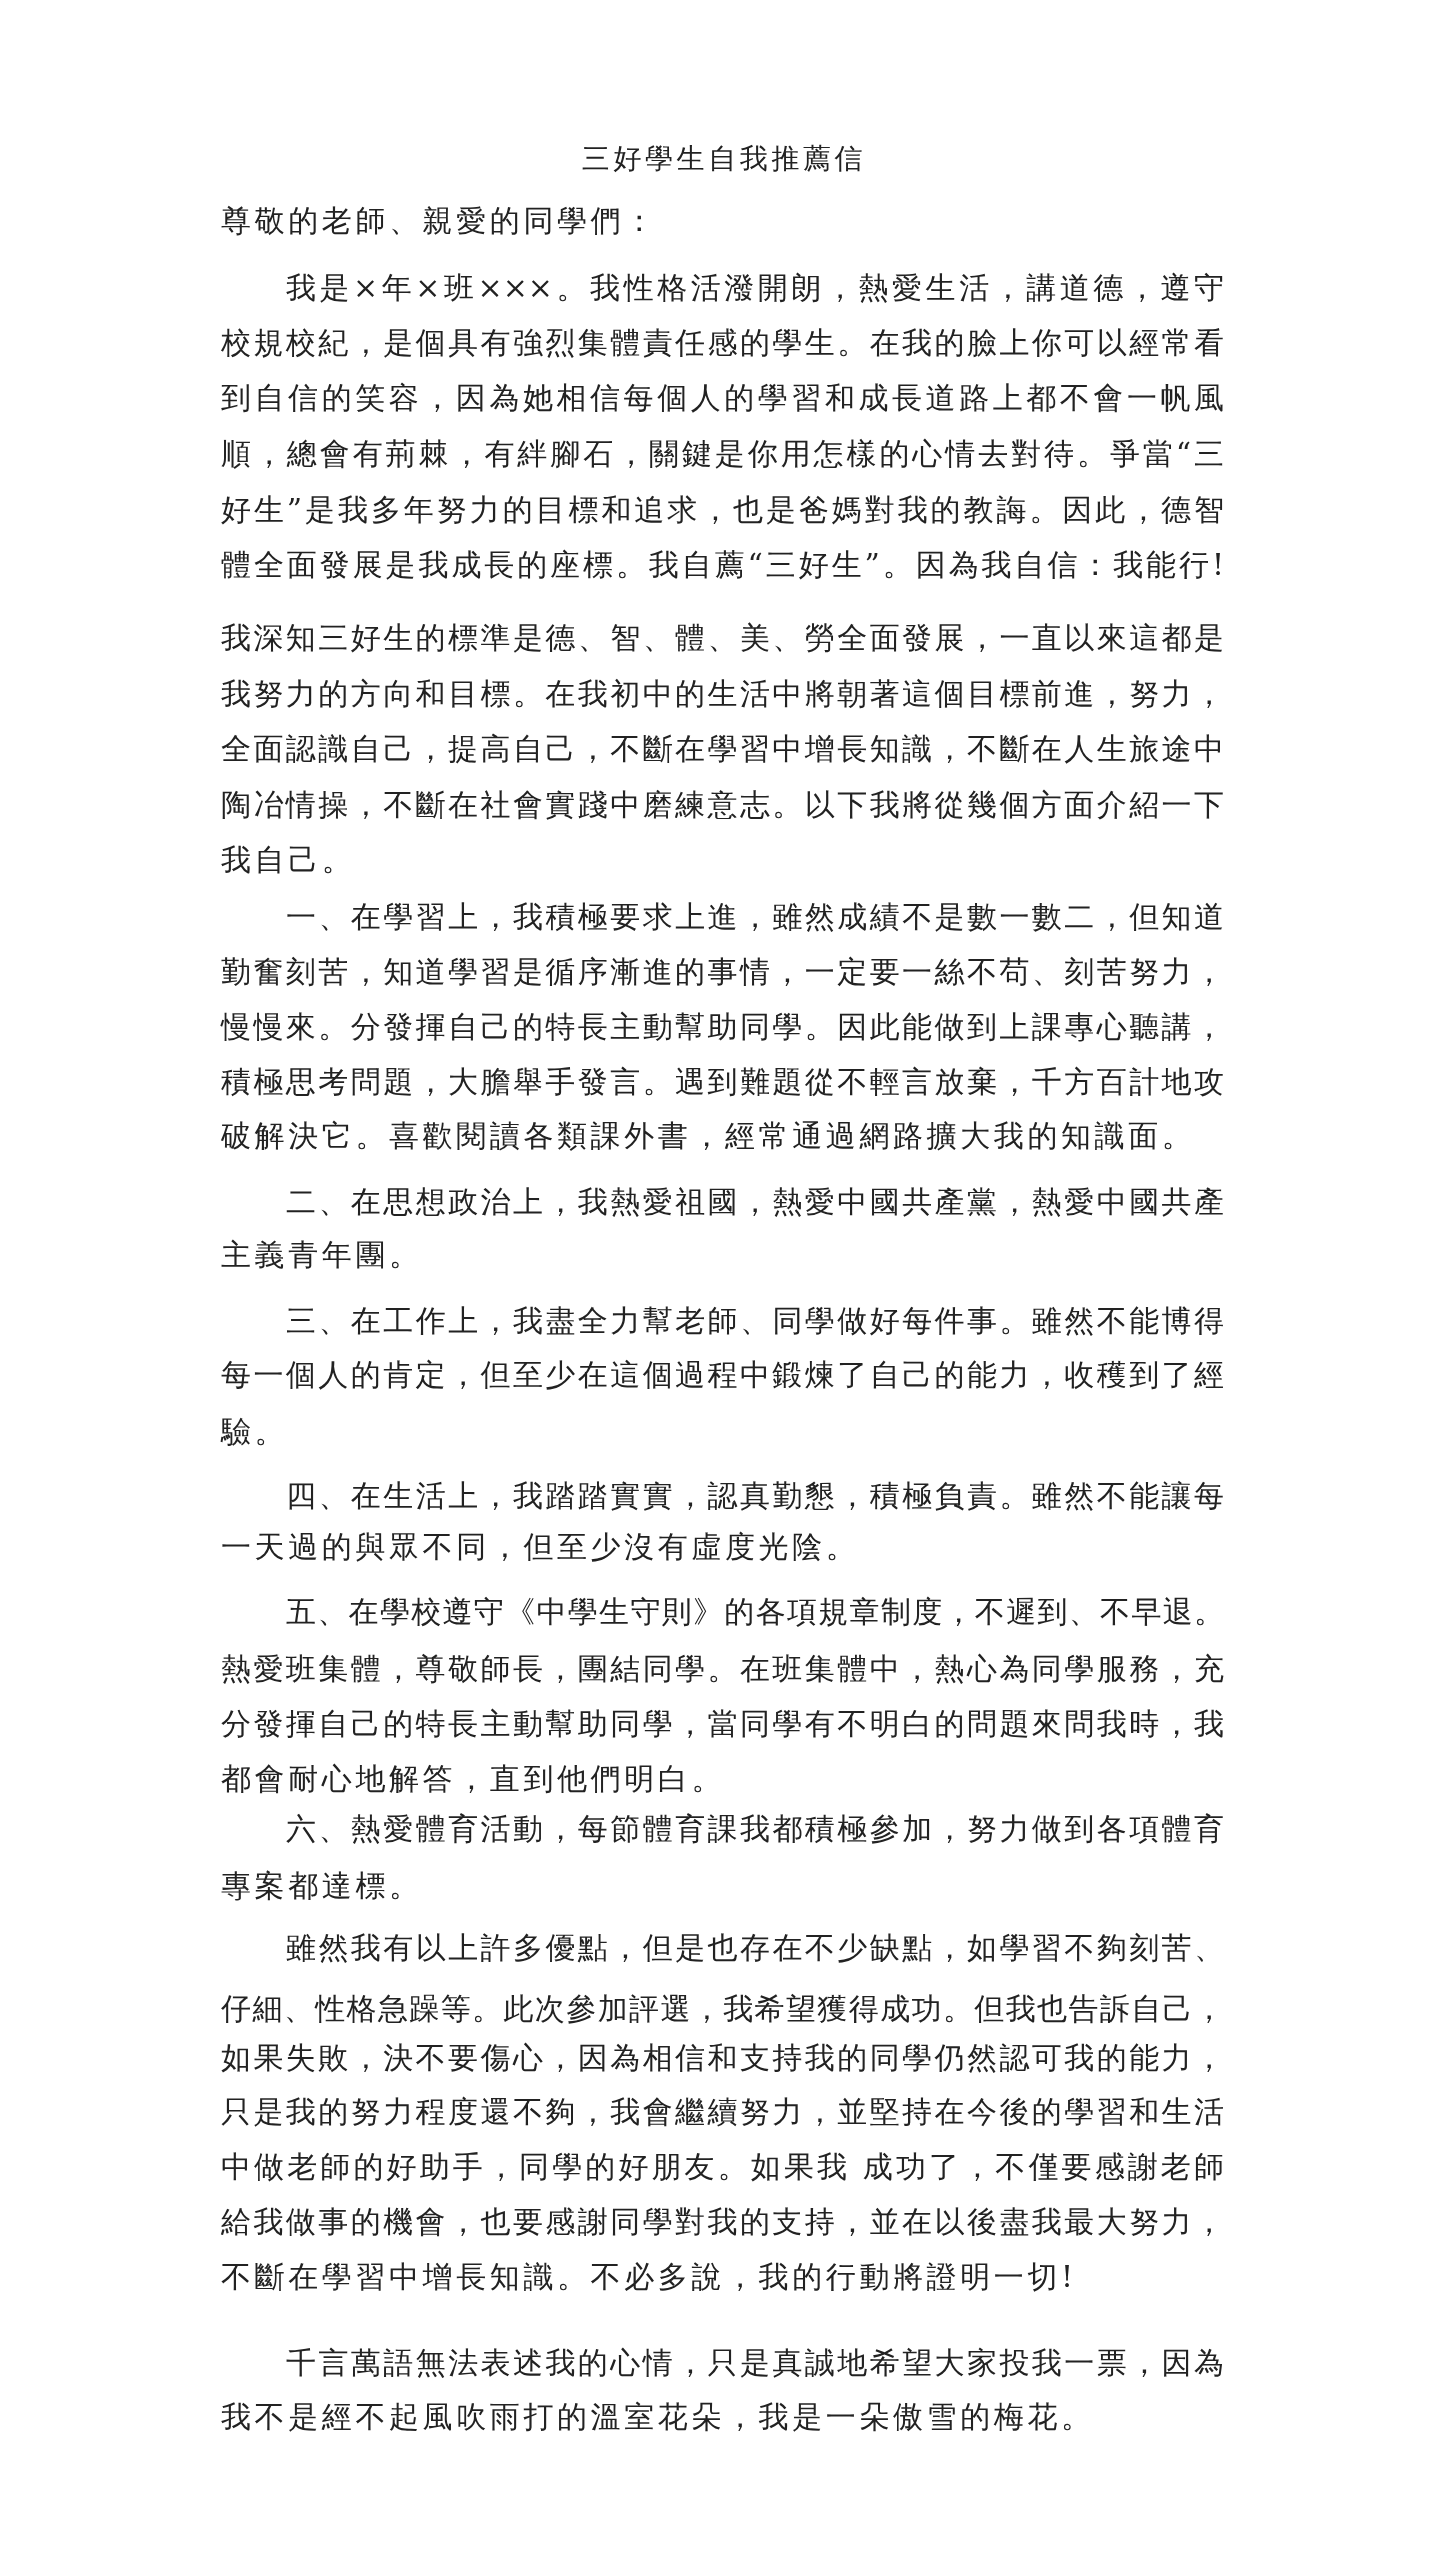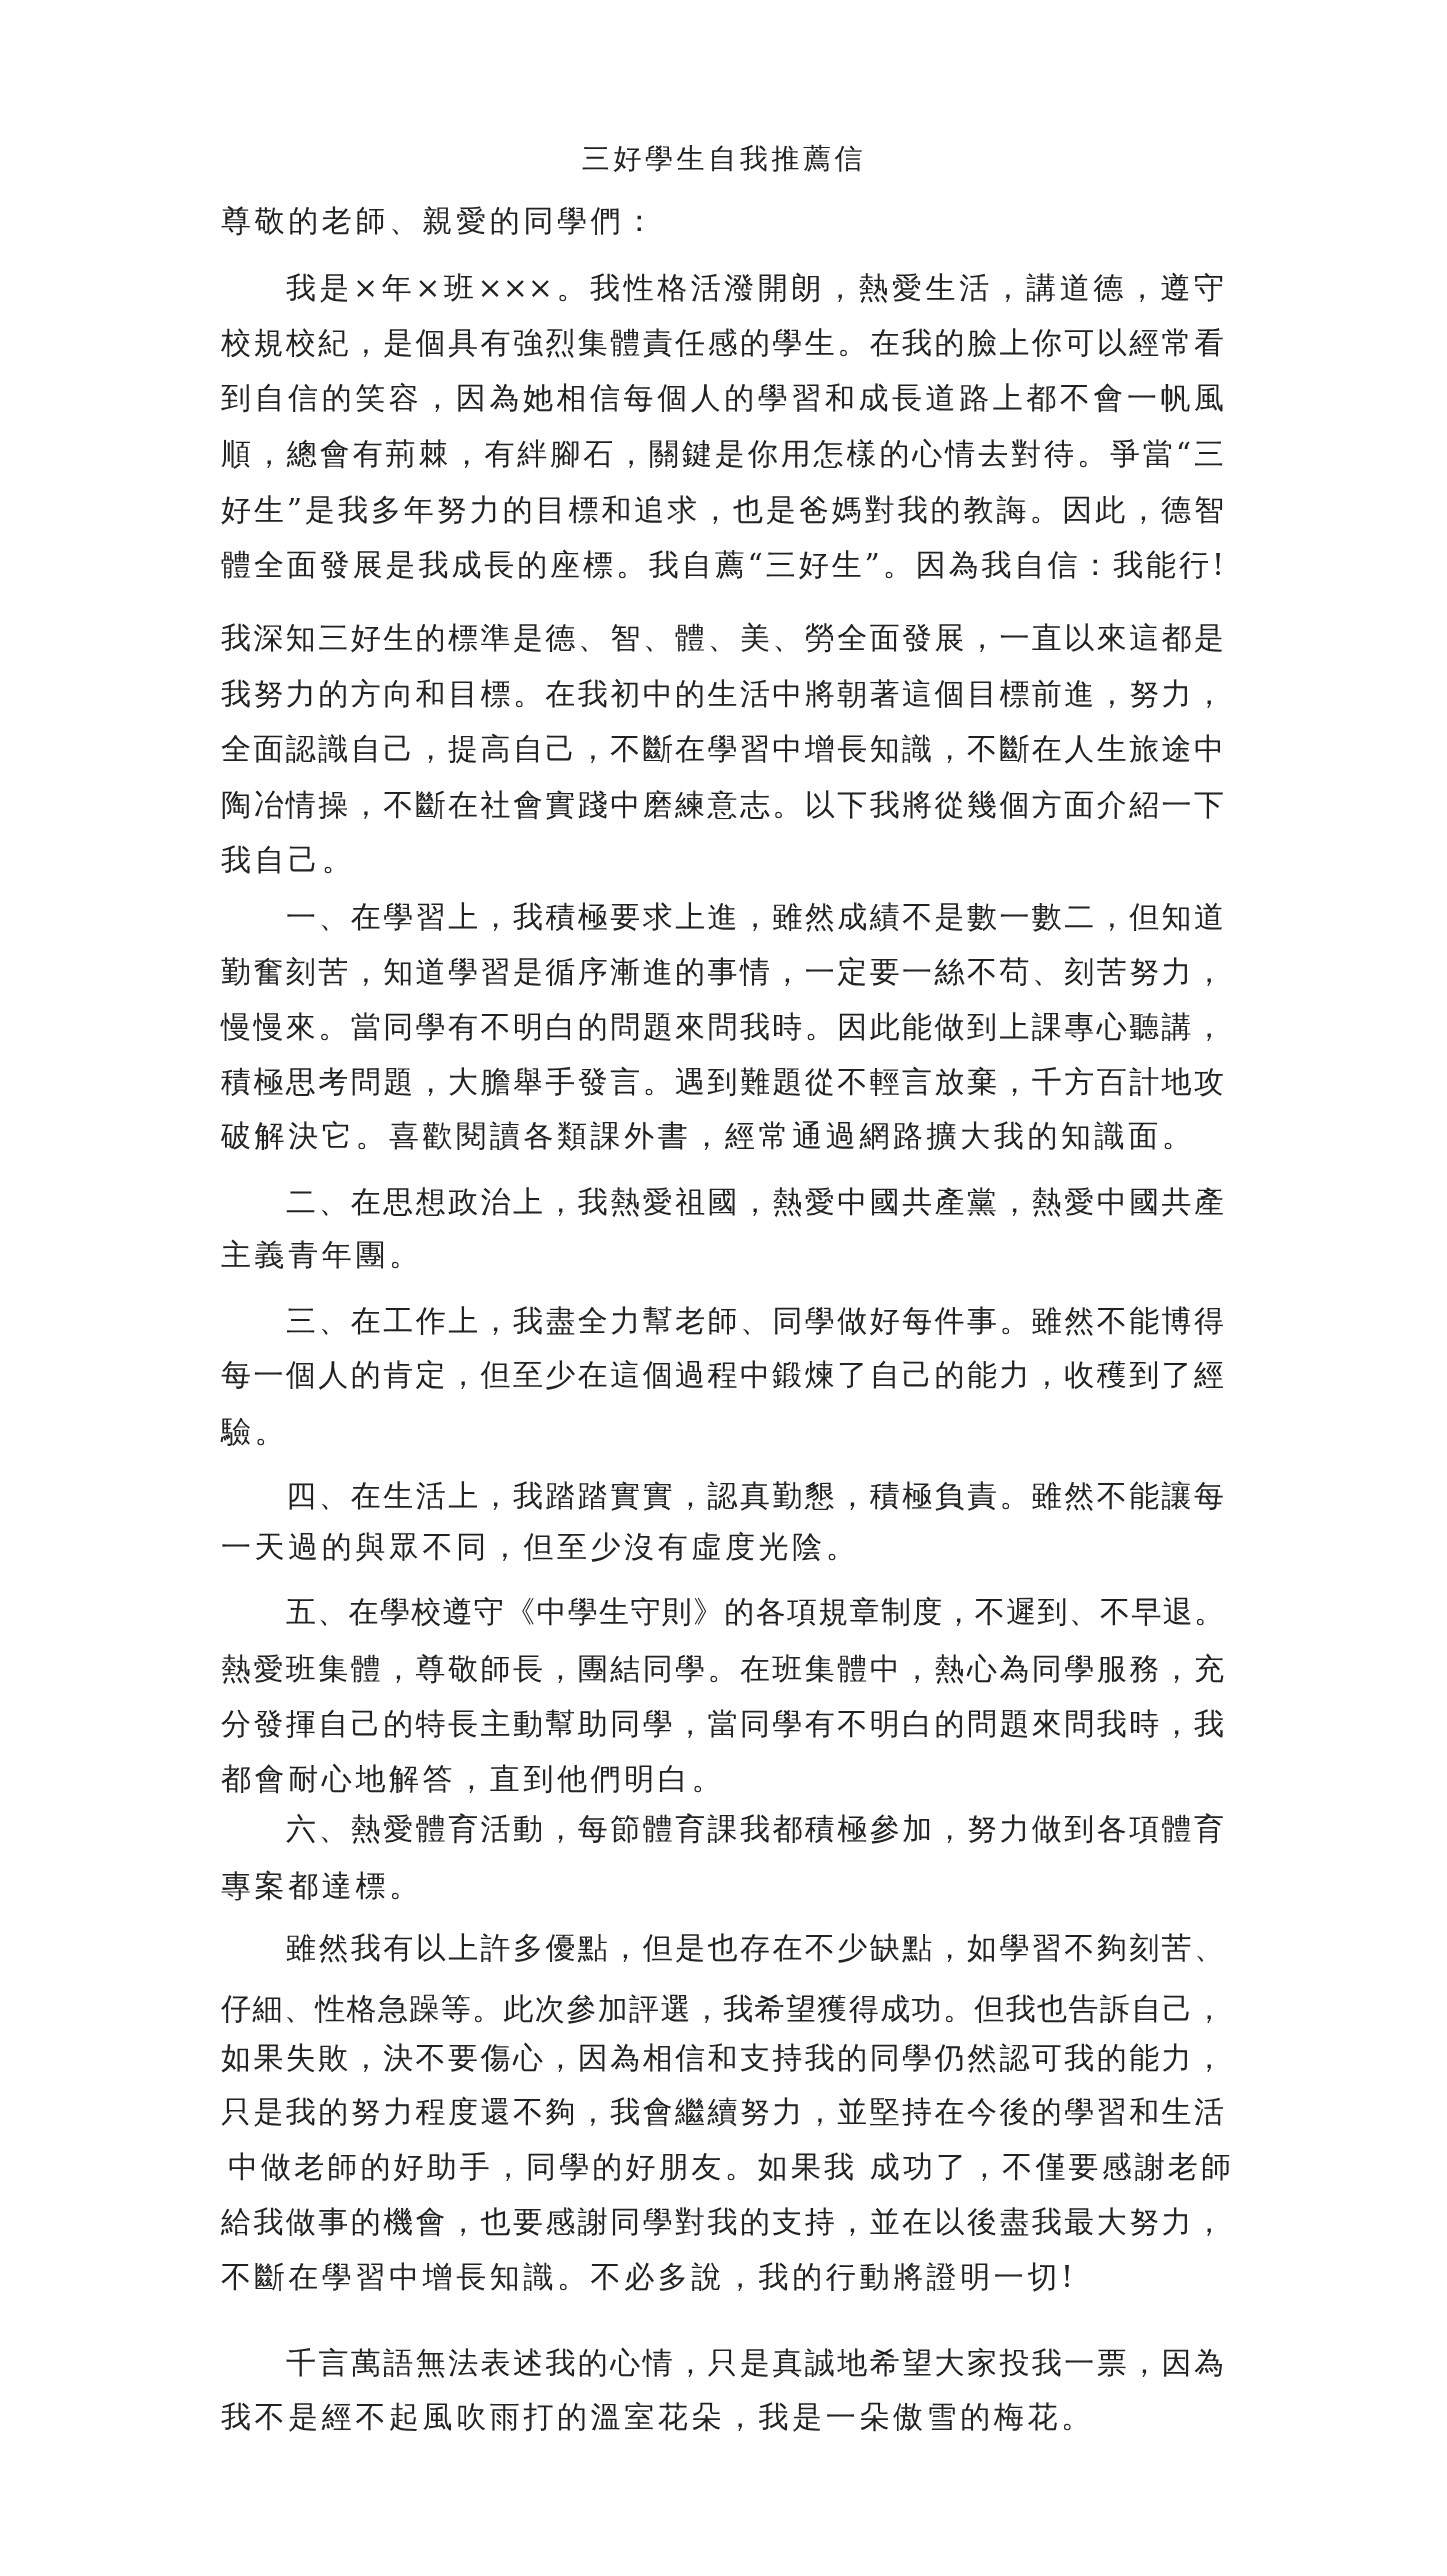--- a/index.html
+++ b/index.html
@@ -77,21 +77,21 @@
     <div class="line full" style="top:620px;">我深知三好生的標準是德、智、體、美、勞全面發展，一直以來這都是</div>
     <div class="line full" style="top:676px;">我努力的方向和目標。在我初中的生活中將朝著這個目標前進，努力，</div>
     <div class="line full" style="top:731px;">全面認識自己，提高自己，不斷在學習中增長知識，不斷在人生旅途中</div>
     <div class="line full" style="top:787px;">陶冶情操，不斷在社會實踐中磨練意志。以下我將從幾個方面介紹一下</div>
     <div class="line" style="top:842px;">我自己。</div>
   </div>
 
   <div>
     <div class="line full indent" style="top:899px;">一、在學習上，我積極要求上進，雖然成績不是數一數二，但知道</div>
     <div class="line full" style="top:954px;">勤奮刻苦，知道學習是循序漸進的事情，一定要一絲不苟、刻苦努力，</div>
-    <div class="line full" style="top:1009px;">慢慢來。當同學有不明白的問題來問我時。因此能做到上課專心聽講，</div>
+    <div class="line full" style="top:1009px;">慢慢來。分發揮自己的特長主動幫助同學。因此能做到上課專心聽講，</div>
     <div class="line full" style="top:1064px;">積極思考問題，大膽舉手發言。遇到難題從不輕言放棄，千方百計地攻</div>
     <div class="line" style="top:1118px;">破解決它。喜歡閱讀各類課外書，經常通過網路擴大我的知識面。</div>
   </div>
 
   <div>
     <div class="line full indent" style="top:1184px;">二、在思想政治上，我熱愛祖國，熱愛中國共產黨，熱愛中國共產</div>
     <div class="line" style="top:1237px;">主義青年團。</div>
   </div>
 
   <div>
@@ -115,21 +115,21 @@
   <div>
     <div class="line full indent" style="top:1811px;">六、熱愛體育活動，每節體育課我都積極參加，努力做到各項體育</div>
     <div class="line" style="top:1868px;">專案都達標。</div>
   </div>
 
   <div>
     <div class="line full indent" style="top:1930px;">雖然我有以上許多優點，但是也存在不少缺點，如學習不夠刻苦、</div>
     <div class="line full" style="top:1991px;">仔細、性格急躁等。此次參加評選，我希望獲得成功。但我也告訴自己，</div>
     <div class="line full" style="top:2040px;">如果失敗，決不要傷心，因為相信和支持我的同學仍然認可我的能力，</div>
     <div class="line full" style="top:2094px;">只是我的努力程度還不夠，我會繼續努力，並堅持在今後的學習和生活</div>
-    <div class="line full" style="top:2149px;margin-left:7px;">中做老師的好助手，同學的好朋友。如果我 成功了，不僅要感謝老師</div>
+    <div class="line full" style="top:2149px;">中做老師的好助手，同學的好朋友。如果我 成功了，不僅要感謝老師</div>
     <div class="line full" style="top:2204px;">給我做事的機會，也要感謝同學對我的支持，並在以後盡我最大努力，</div>
     <div class="line" style="top:2259px;">不斷在學習中增長知識。不必多說，我的行動將證明一切!</div>
   </div>
 
   <div>
     <div class="line full indent" style="top:2345px;">千言萬語無法表述我的心情，只是真誠地希望大家投我一票，因為</div>
     <div class="line" style="top:2399px;">我不是經不起風吹雨打的溫室花朵，我是一朵傲雪的梅花。</div>
   </div>
 
 </div>

